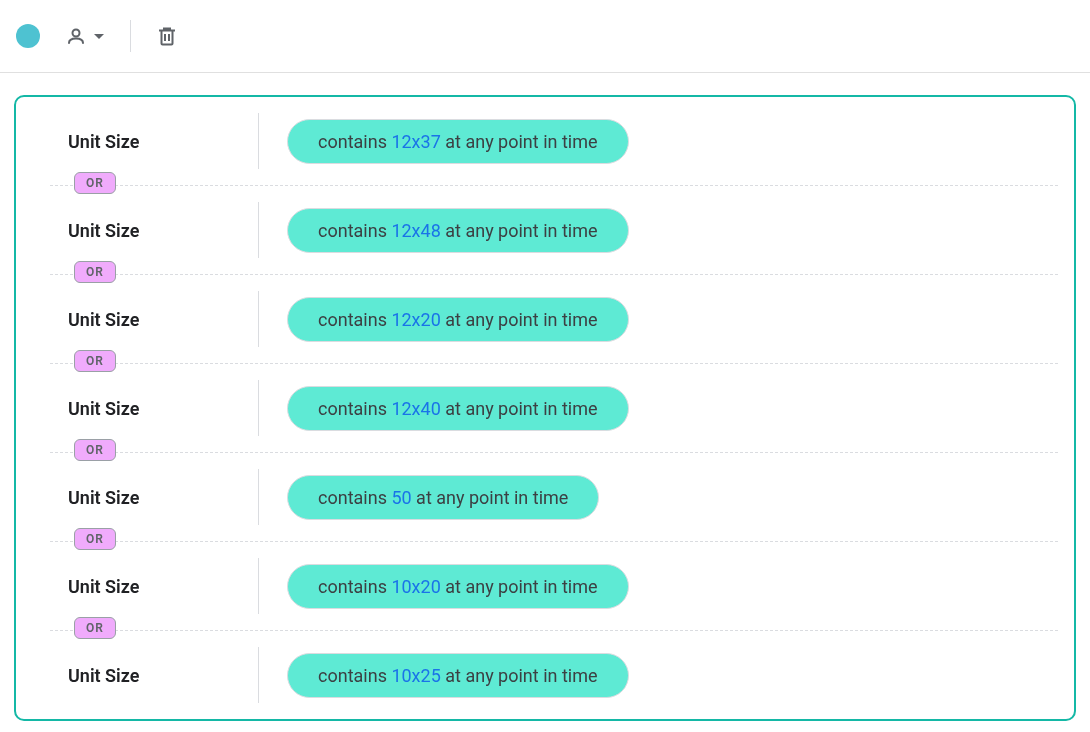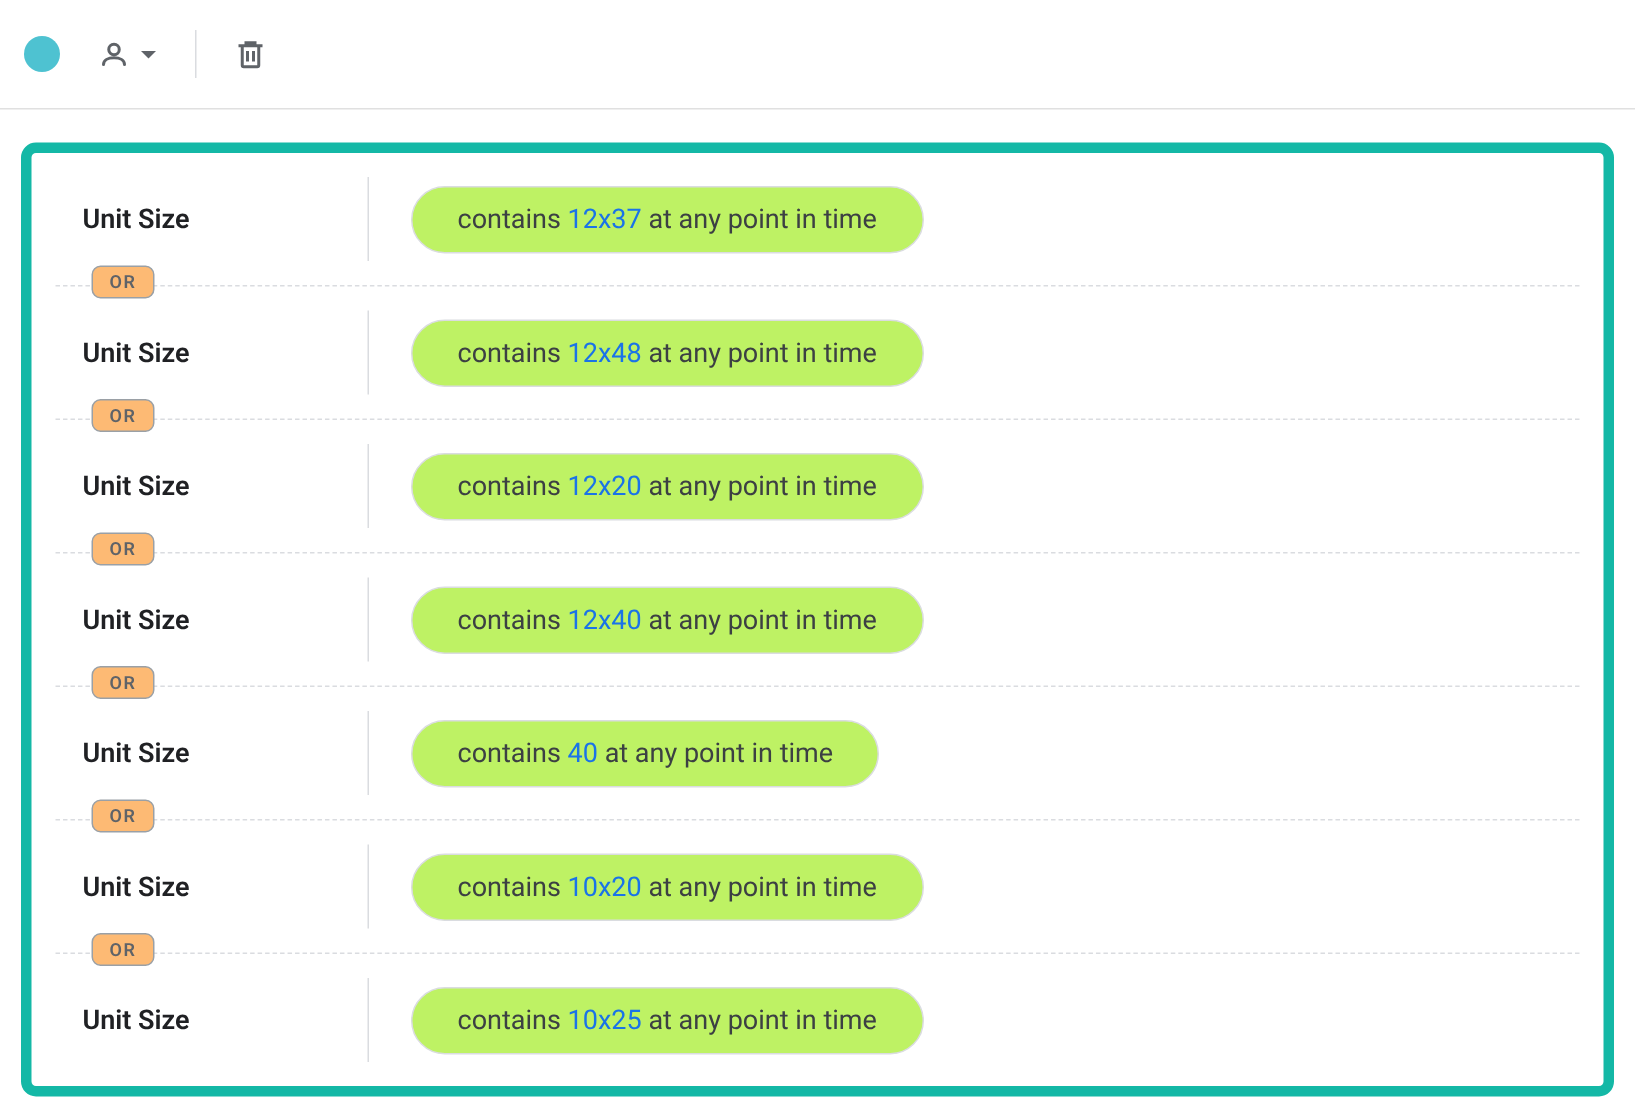--- a/index.html
+++ b/index.html
@@ -59,23 +59,24 @@
       background: #dadce0;
       margin: 0 8px;
     }
     .delete-btn {
       padding: 6px;
       cursor: pointer;
       color: #5f6368;
     }
     .card {
       margin: 22px 14px 14px 14px;
-      border: 7px solid #14b8a6;
+      border: 2px solid #14b8a6;
       border-radius: 10px;
       overflow: hidden;
+      padding-left: 18px;
     }
     .row {
       display: flex;
       align-items: center;
       padding: 0;
       min-height: 88px;
     }
     .label-col {
       width: 224px;
       padding-left: 34px;
@@ -98,21 +99,21 @@
     }
     .chip {
       display: inline-flex;
       align-items: center;
       border: 1px solid #dadce0;
       border-radius: 24px;
       padding: 11px 30px;
       font-size: 18px;
       cursor: pointer;
       color: #3c4043;
-      background: #bef264;
+      background: #5eead4;
       white-space: nowrap;
     }
     .chip .value {
       color: #1a73e8;
     }
     .chip span {
       white-space: pre;
     }
     .or-divider {
       position: relative;
@@ -123,21 +124,21 @@
       position: absolute;
       top: 0;
       left: 16px;
       right: 16px;
       border-top: 1px dashed #dadce0;
     }
     .or-badge {
       position: absolute;
       top: -13px;
       left: 40px;
-      background: #fdba74;
+      background: #f0abfc;
       border: 1px solid #9aa0a6;
       border-radius: 6px;
       padding: 3px 11px;
       font-size: 12px;
       font-weight: 600;
       letter-spacing: 1px;
       color: #5f6368;
     }
     svg {
       display: block;
@@ -238,21 +239,21 @@
     <div class="or-line"></div>
     <div class="or-badge">OR</div>
   </div>
 
   <div class="row">
     <div class="label-col">Unit Size</div>
     <div class="divider-col"></div>
     <div class="chip-col">
       <div class="chip">
         <span>contains </span>
-          <span class="value">40</span>
+          <span class="value">50</span>
           <span> at any point in time</span>
       </div>
     </div>
   </div>
 
   <div class="or-divider">
     <div class="or-line"></div>
     <div class="or-badge">OR</div>
   </div>
 

